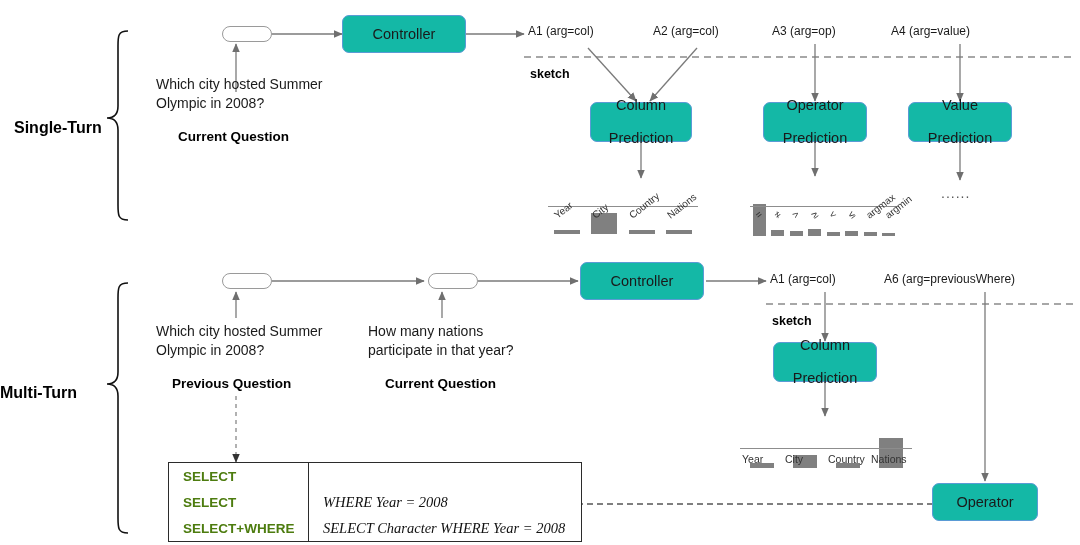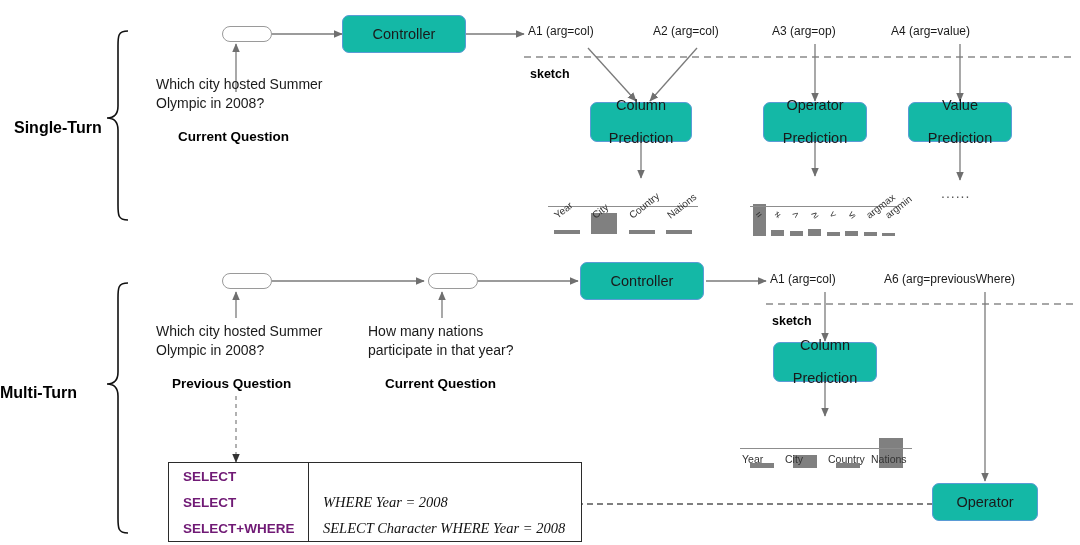--- a/index.html
+++ b/index.html
@@ -33,21 +33,21 @@
   .bar{position:absolute;bottom:0;background:#808080;}
   .axis{position:absolute;background:#8d8d8d;height:1.4px;}
   .tick{position:absolute;font-size:10px;color:#333;white-space:nowrap;
         transform-origin:left top;}
   .tick.rot{transform:rotate(-38deg);}
   .tick.flat{font-size:10.5px;}
   
   .sqltable{position:absolute;box-sizing:border-box;border:1.6px solid #2b2b2b;background:#fff;}
   .sqlrow{display:flex;align-items:center;height:26px;}
   .sqlkey{width:140px;box-sizing:border-box;padding-left:14px;
-          font-size:13.5px;font-weight:bold;color:#701a75;
+          font-size:13.5px;font-weight:bold;color:#4d7c0f;
           border-right:1.6px solid #2b2b2b;height:100%;display:flex;align-items:center;}
   .sqlval{flex:1;box-sizing:border-box;padding-left:14px;
           font-family:"Liberation Serif","DejaVu Serif",serif;
           font-style:italic;font-size:14.5px;color:#111;height:100%;
           display:flex;align-items:center;}
 </style>
 </head>
 <body>
 
 <svg id="canvas" viewBox="0 0 1080 545" xmlns="http://www.w3.org/2000/svg">

